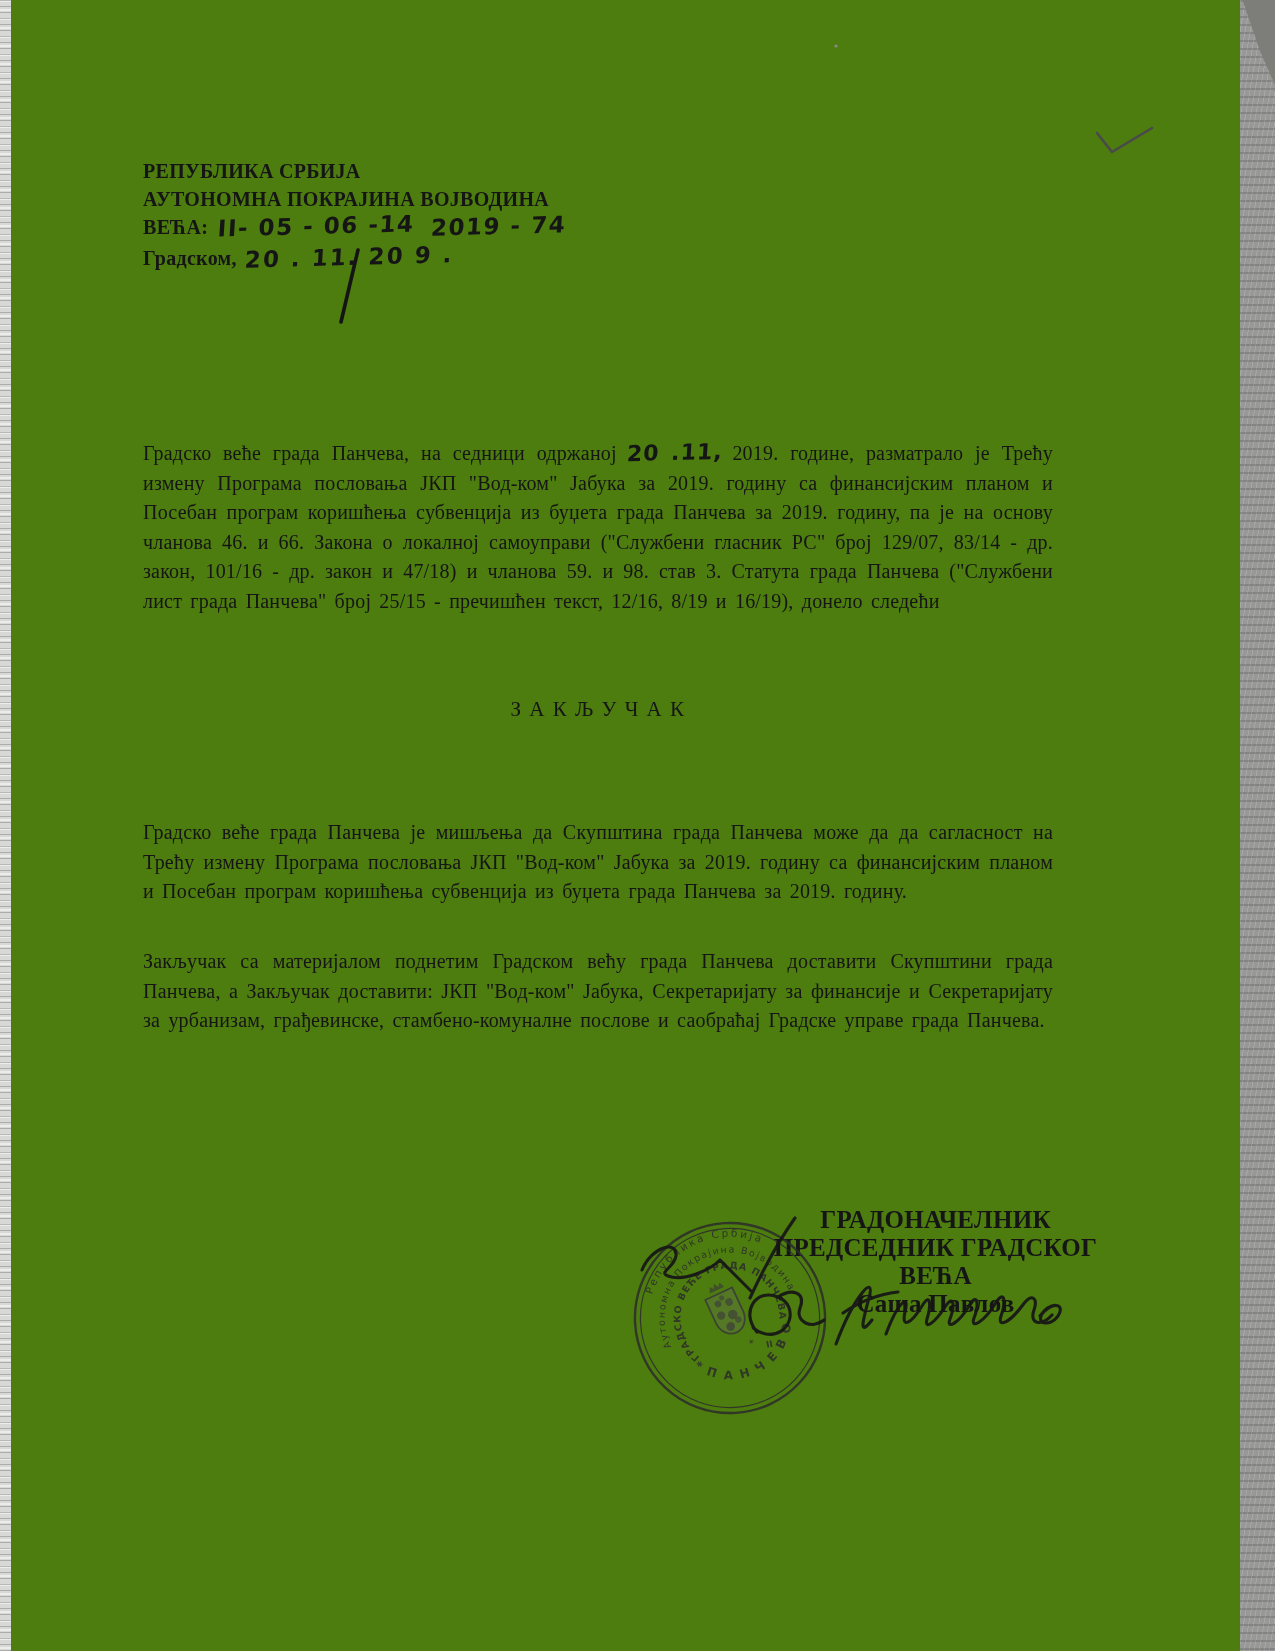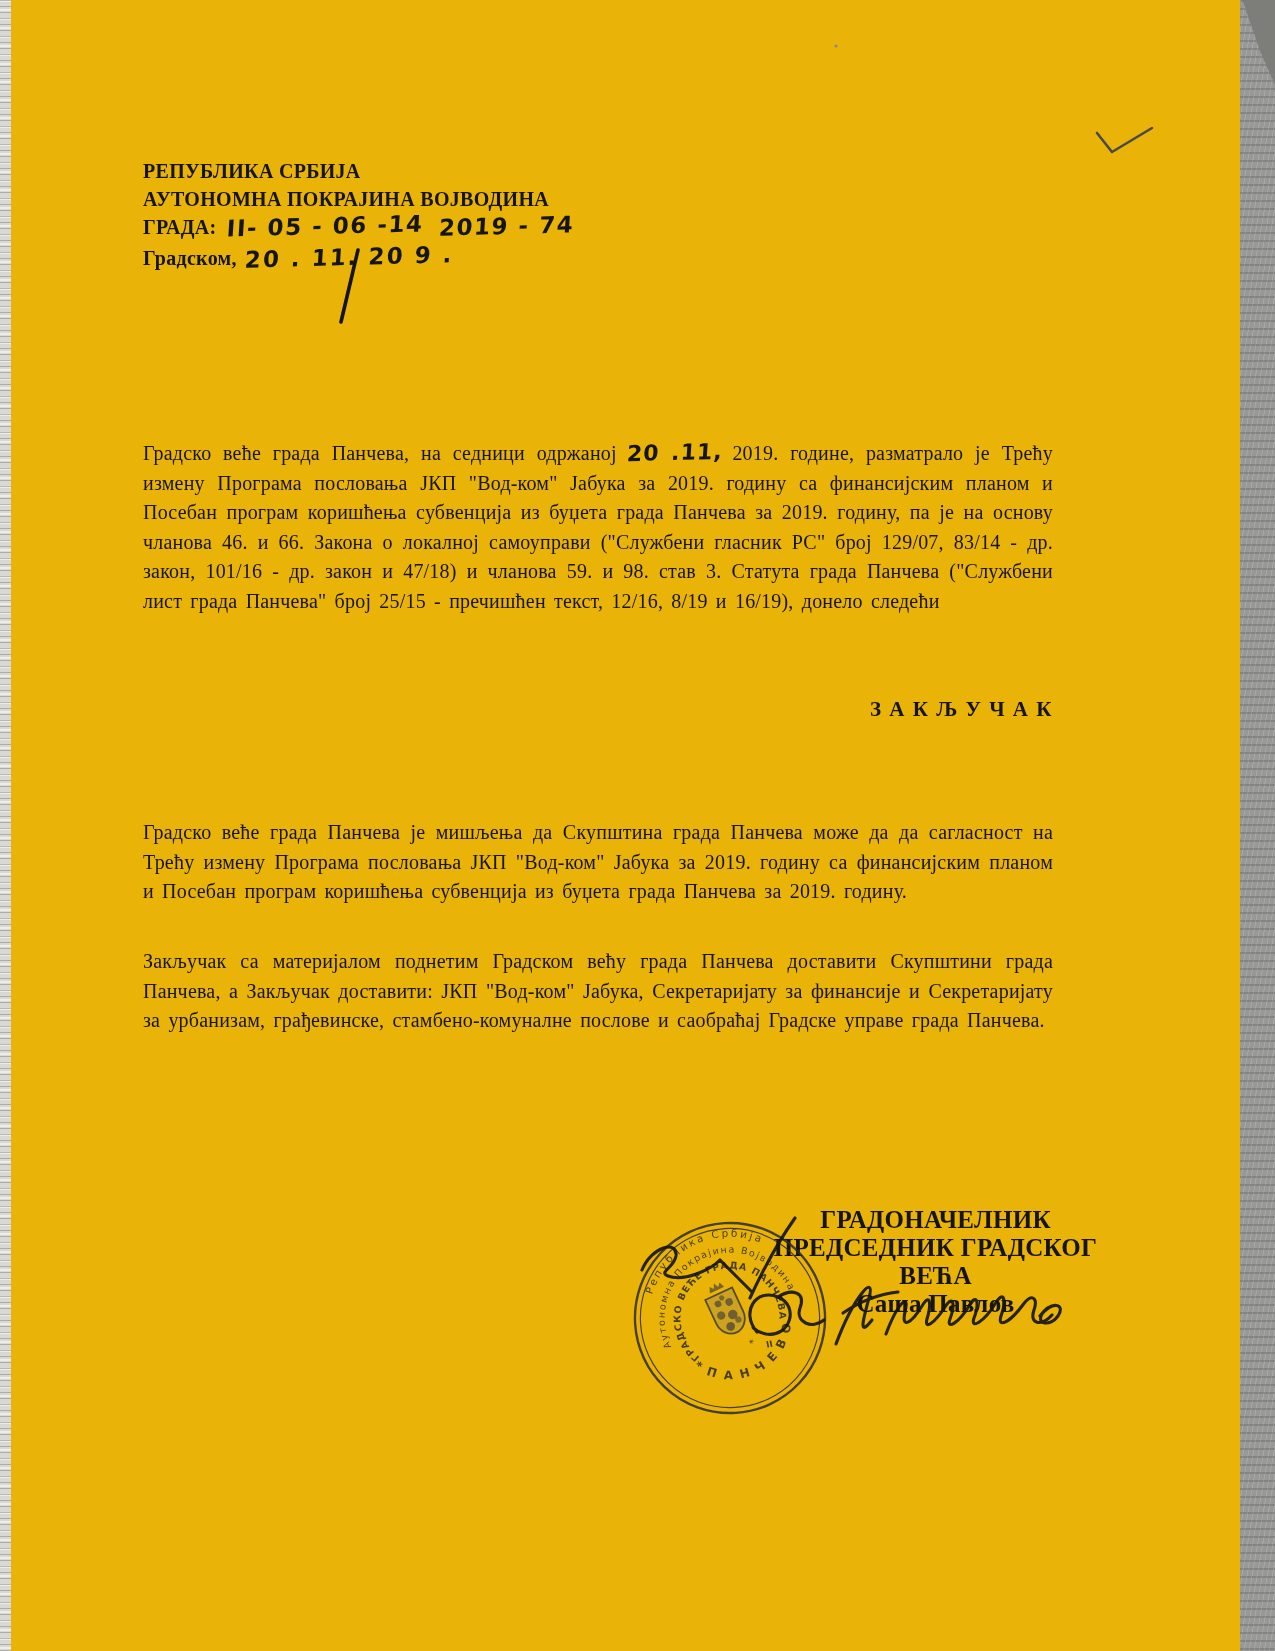--- a/index.html
+++ b/index.html
@@ -1,19 +1,19 @@
 <!DOCTYPE html>
 <html><head>
 <meta charset="utf-8">
 <style>
   html,body{margin:0;padding:0;background:#e8e8e8;}
   .page{
     position:relative;
     width:1275px;height:1651px;
-    background:#eab308;
+    background:#4d7c0f;
     overflow:hidden;
     font-family:"Liberation Serif", serif;
     color:#151515;
   }
   
   .edge-left{
     position:absolute;left:0;top:0;width:11px;height:100%;
     background:#d8d8d6;
     background-image:
       repeating-linear-gradient(to bottom, rgba(90,90,90,.35) 0 1px, transparent 1px 6px),
@@ -51,21 +51,21 @@
   .hw-date{font-size:23px;margin-left:8px;letter-spacing:2px;}
   
   .para{
     position:absolute;left:143px;width:910px;
     font-size:20px;line-height:29.5px;
     text-align:justify;word-spacing:3px;letter-spacing:.2px;
   }
   .para .hw-inline{font-size:22px;margin:0 10px;letter-spacing:1px;}
   .doc-title{
     position:absolute;left:143px;top:697px;width:910px;
-    text-align:right;font-weight:bold;font-size:21px;letter-spacing:1.5px;
+    text-align:center;font-weight:normal;font-size:21px;letter-spacing:1.5px;
   }
   
   .sig-block{
     position:absolute;left:763px;top:1206px;width:345px;
     text-align:center;font-weight:bold;font-size:25px;line-height:28px;
     letter-spacing:.3px;
   }
   
   .overlay{position:absolute;left:0;top:0;width:1275px;height:1651px;pointer-events:none;}
   
@@ -85,21 +85,21 @@
 <div class="page">
 
   <div class="edge-left"></div>
   <div class="edge-right"></div>
   <div class="edge-right-top"></div>
 
   <div class="header">
     <div class="hdr-line">РЕПУБЛИКА СРБИЈА</div>
     <div class="hdr-line">АУТОНОМНА ПОКРАЈИНА ВОЈВОДИНА</div>
     <div class="hdr-line tall">
-      <span>ГРАДА:</span><span class="hw hw-number">II- 05 - 06 -14</span><span class="hw hw-number-2">2019 - 74</span>
+      <span>ВЕЋА:</span><span class="hw hw-number">II- 05 - 06 -14</span><span class="hw hw-number-2">2019 - 74</span>
     </div>
     <div class="hdr-line tall">
       <span>Градском,</span><span class="hw hw-date">20 . 11. 20 9 .</span>
     </div>
   </div>
 
   <p class="para" style="top:418px;"><span>Градско веће града Панчева, на седници одржаној</span><span class="hw hw-inline">20 .11,</span><span>2019. године, разматрало је Трећу измену Програма пословања ЈКП "Вод-ком" Јабука за 2019. годину са финансијским планом и Посебан програм коришћења субвенција из буџета града Панчева за 2019. годину, па је на основу чланова 46. и 66. Закона о локалној самоуправи ("Службени гласник РС" број 129/07, 83/14 - др. закон, 101/16 - др. закон и 47/18)  и чланова 59. и  98. став 3. Статута града Панчева ("Службени лист града Панчева" број 25/15 - пречишћен текст, 12/16, 8/19 и 16/19), донело следећи</span></p>
 
   <div class="doc-title">З А К Љ У Ч А К</div>
 

